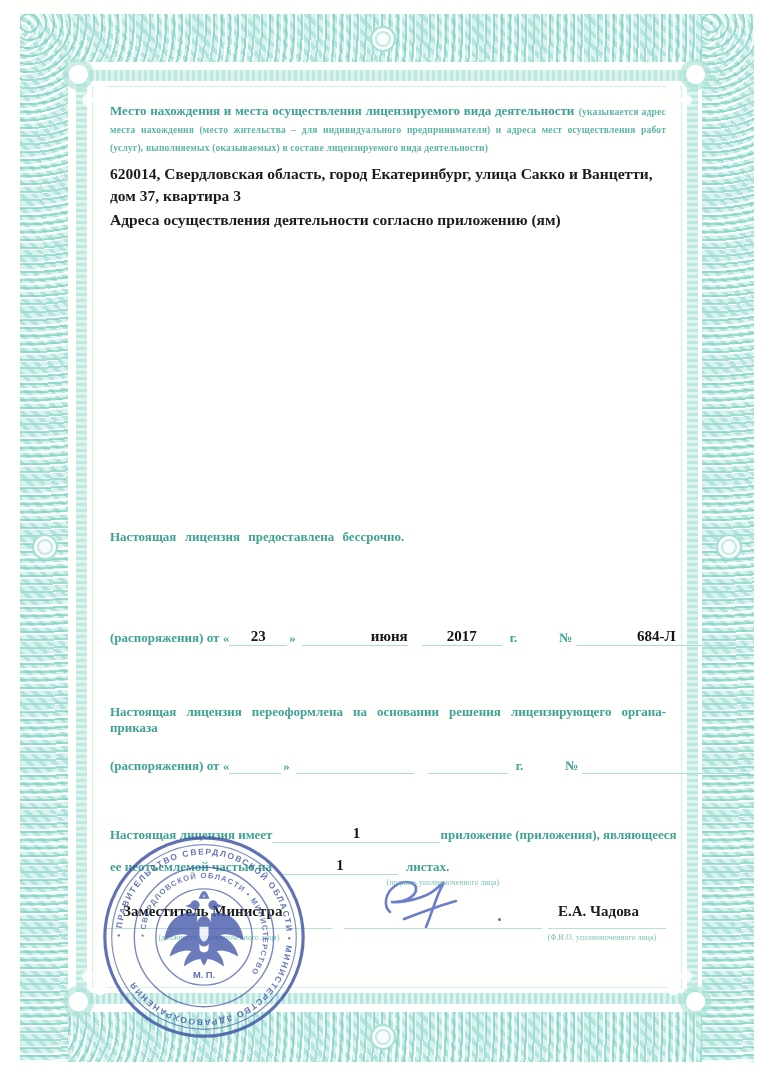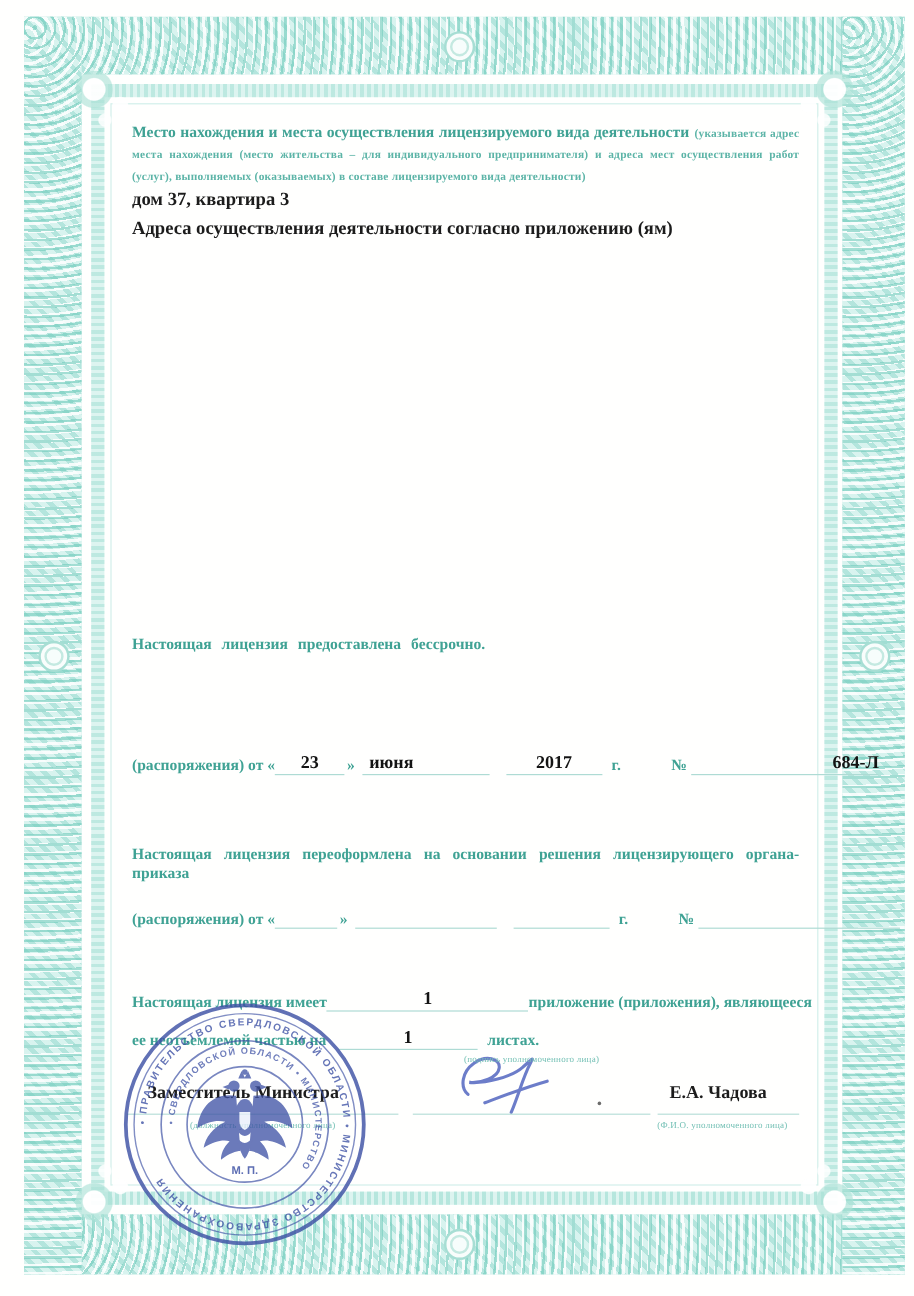--- a/index.html
+++ b/index.html
@@ -109,36 +109,37 @@
   <div class="corner corner-tl"></div>
   <div class="corner corner-tr"></div>
   <div class="corner corner-bl"></div>
   <div class="corner corner-br"></div>
 
   <div class="sec" style="top:102px;">
     <p class="loc-head">
       <span class="teal">Место нахождения и места осуществления лицензируемого вида деятельности</span>
       <span class="teal-sm">(указывается адрес места нахождения (место жительства – для индивидуального предпринимателя) и адреса мест осуществления работ (услуг), выполняемых (оказываемых) в составе лицензируемого вида деятельности)</span>
     </p>
+    <div class="addr ink">620014, Свердловская область, город Екатеринбург, улица Сакко и Ванцетти,</div>
     <div class="ink" style="font-size:15.5px; line-height:22px;">дом 37, квартира 3</div>
     <div class="addr-note ink">Адреса осуществления деятельности согласно приложению (ям)</div>
   </div>
 
   <div class="sec teal" style="top:529px; word-spacing:5px;">Настоящая лицензия предоставлена бессрочно.</div>
 
   <div class="sec" style="top:606px;">
     <div class="fill-line">
       <span class="teal lbl">(распоряжения) от «</span>
       <span class="blank" style="width:58px;">23</span>
       <span class="teal lbl" style="margin:0 6px 0 2px;">»</span>
-      <span class="blank" style="width:100px; text-align:left; padding-left:6px;">июня</span>
+      <span class="blank" style="width:100px; text-align:right; padding-left:6px;">июня</span>
       <span class="blank" style="width:80px; margin-left:14px;">2017</span>
       <span class="teal lbl" style="margin-left:8px;">г.</span>
       <span class="teal lbl" style="margin-left:42px; margin-right:4px;">№</span>
-      <span class="blank" style="width:152px; text-align:right; padding-left:4px;">684-Л</span>
+      <span class="blank" style="width:152px; text-align:center; padding-left:4px;">684-Л</span>
     </div>
   </div>
 
   <div class="sec" style="top:704px;">
     <div class="teal jline">Настоящая лицензия переоформлена на основании решения лицензирующего органа-приказа</div>
     <div class="fill-line">
       <span class="teal lbl">(распоряжения) от «</span>
       <span class="blank" style="width:52px;"></span>
       <span class="teal lbl" style="margin:0 6px 0 2px;">»</span>
       <span class="blank" style="width:118px;"></span>

